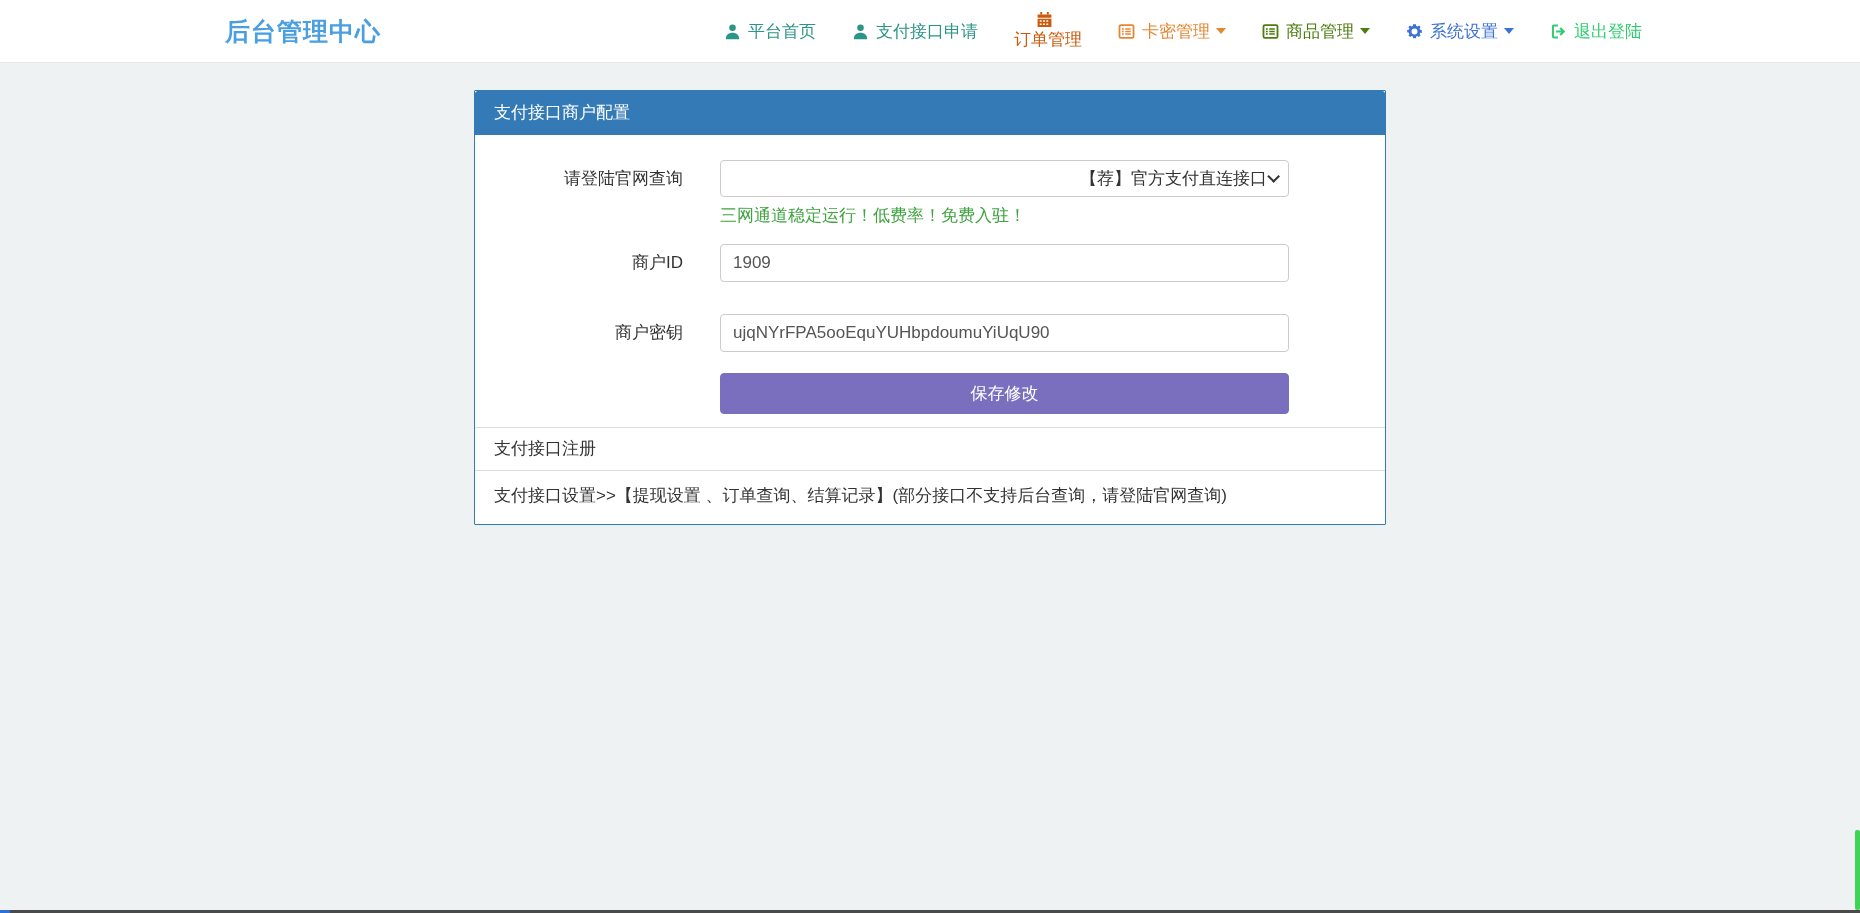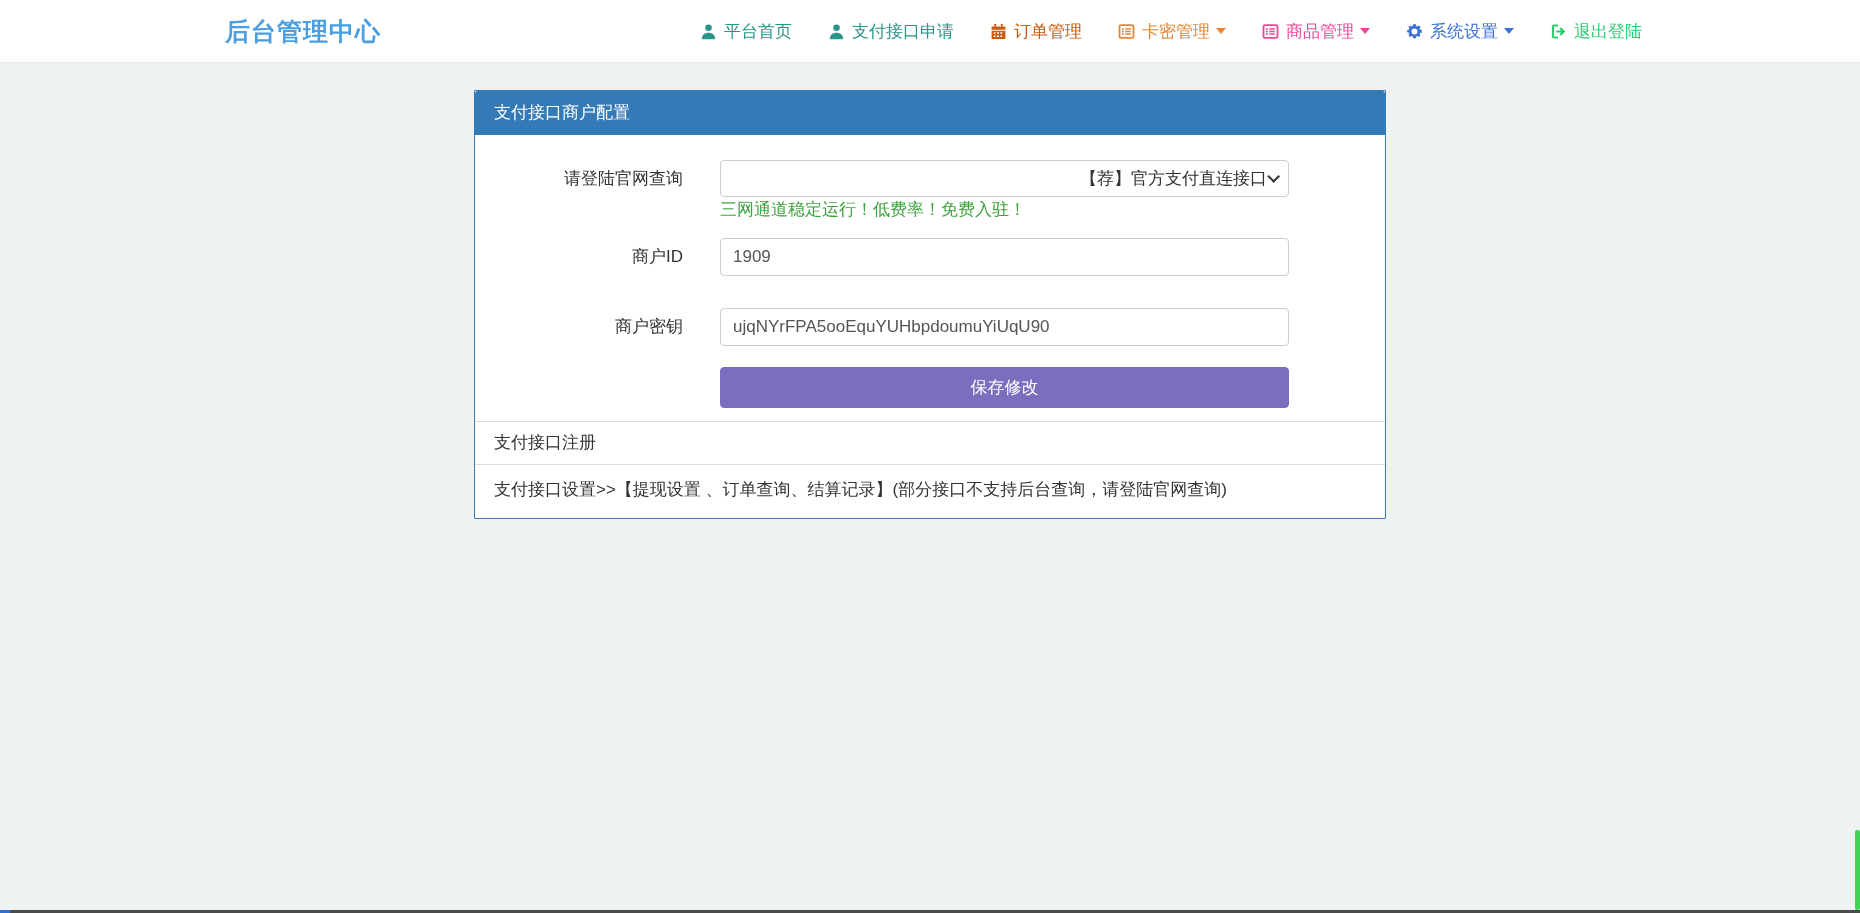--- a/index.html
+++ b/index.html
@@ -46,23 +46,23 @@
   .nav-icon svg { width: 17px; height: 17px; display: block; }
   .caret {
     display: inline-block;
     width: 0; height: 0;
     border-left: 5px solid transparent;
     border-right: 5px solid transparent;
     border-top: 6px solid currentColor;
     margin-left: 6px;
   }
   .c-teal   { color: #2b9588; }
-  .c-rust   { color: #cb5a0c; }
+  .c-rust   { color: #cb5a0c; flex-direction: column; }
   .c-orange { color: #e58633; }
-  .c-pink   { color: #ec4899; }
+  .c-pink   { color: #4d7c0f; }
   .c-blue   { color: #3c72d4; }
   .c-green  { color: #2ecc71; }
 
   
   .panel {
     width: 912px;
     margin: 27px auto 0;
     background: #ffffff;
     border: 1px solid #337ab7;
     border-radius: 1px;
@@ -103,20 +103,21 @@
     cursor: pointer;
   }
   .sel-chevron {
     width: 9px; height: 9px;
     border-right: 2px solid #333;
     border-bottom: 2px solid #333;
     transform: rotate(45deg) translateY(-3px);
     flex: none;
   }
   .hint {
+    margin-top: 6px;
     font-size: 17px;
     color: #3fa33f;
     line-height: 26px;
   }
   .gap-sm { margin-top: 15px; }
   .gap-md { margin-top: 32px; }
   .gap-btn { margin-top: 21px; }
 
   .text-input {
     width: 569px; height: 38px;

